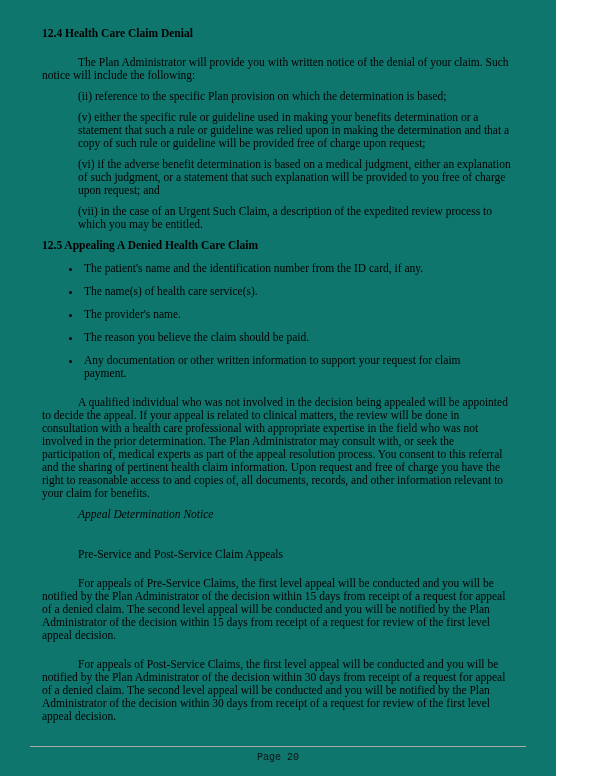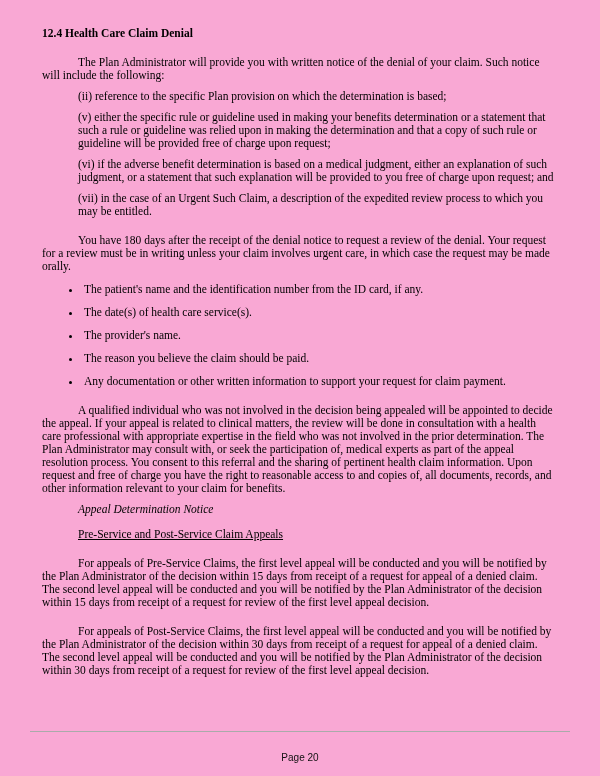--- a/index.html
+++ b/index.html
@@ -2,23 +2,23 @@
 <html><head>
 <meta charset="utf-8">
 <style>
   html, body {
     margin: 0;
     padding: 0;
     background: #ffffff;
   }
   .page {
     position: relative;
-    width: 600px;
+    width: 556px;
     height: 776px;
-    background: #f9a8d4;
+    background: #0f766e;
     box-sizing: border-box;
     padding: 27px 42px 0 42px;
     font-family: "Liberation Serif", serif;
     font-size: 11.5px;
     line-height: 13px;
     color: #000000;
     overflow: hidden;
   }
   .sec-heading {
     font-weight: bold;
@@ -40,63 +40,62 @@
     margin: 0 0 8px 0;
     padding-left: 30px;
     list-style-type: disc;
   }
   ul.bullet-list li {
     margin: 10px;
     padding-left: 2px;
   }
   .sub-heading-italic {
     font-style: italic;
-    margin: 4px 0 12px 0;
+    margin: 4px 0 27px 0;
     padding-left: 36px;
   }
   .sub-heading-underline {
-    text-decoration: underline;
     margin: 0 0 12px 0;
     padding-left: 36px;
   }
   .page-footer {
     position: absolute;
     left: 30px;
     right: 30px;
     bottom: 12px;
     border-top: 1px solid #aaaaaa;
-    padding-top: 20px;
+    padding-top: 5px;
     text-align: center;
-    font-family: Liberation Sans, sans-serif;
+    font-family: Liberation Mono, monospace;
     font-size: 10px;
     line-height: 12px;
     color: #111111;
   }
 </style>
 </head>
 <body>
 
 <div class="page">
 
   <div class="sec-heading">12.4 Health Care Claim Denial</div>
 
   <p class="body-para">The Plan Administrator will provide you with written notice of the denial of your claim. Such notice will include the following:</p>
 
   <p class="sub-para">(ii) reference to the specific Plan provision on which the determination is based;</p>
   <p class="sub-para">(v) either the specific rule or guideline used in making your benefits determination or a statement that such a rule or guideline was relied upon in making the determination and that a copy of such rule or guideline will be provided free of charge upon request;</p>
   <p class="sub-para">(vi) if the adverse benefit determination is based on a medical judgment, either an explanation of such judgment, or a statement that such explanation will be provided to you free of charge upon request; and</p>
   <p class="sub-para">(vii) in the case of an Urgent Such Claim, a description of the expedited review process to which you may be entitled.</p>
 
+  <div class="sec-heading second">12.5 Appealing A Denied Health Care Claim</div>
 
-  <p class="body-para">You have 180 days after the receipt of the denial notice to request a review of the denial. Your request for a review must be in writing unless your claim involves urgent care, in which case the request may be made orally.</p>
 
 
   <ul class="bullet-list">
     <li>The patient's name and the identification number from the ID card, if any.</li>
-    <li>The date(s) of health care service(s).</li>
+    <li>The name(s) of health care service(s).</li>
     <li>The provider's name.</li>
     <li>The reason you believe the claim should be paid.</li>
     <li>Any documentation or other written information to support your request for claim payment.</li>
   </ul>
 
   <p class="body-para">A qualified individual who was not involved in the decision being appealed will be appointed to decide the appeal. If your appeal is related to clinical matters, the review will be done in consultation with a health care professional with appropriate expertise in the field who was not involved in the prior determination. The Plan Administrator may consult with, or seek the participation of, medical experts as part of the appeal resolution process. You consent to this referral and the sharing of pertinent health claim information. Upon request and free of charge you have the right to reasonable access to and copies of, all documents, records, and other information relevant to your claim for benefits.</p>
 
   <div class="sub-heading-italic">Appeal Determination Notice</div>
 
   <div class="sub-heading-underline">Pre-Service and Post-Service Claim Appeals</div>

